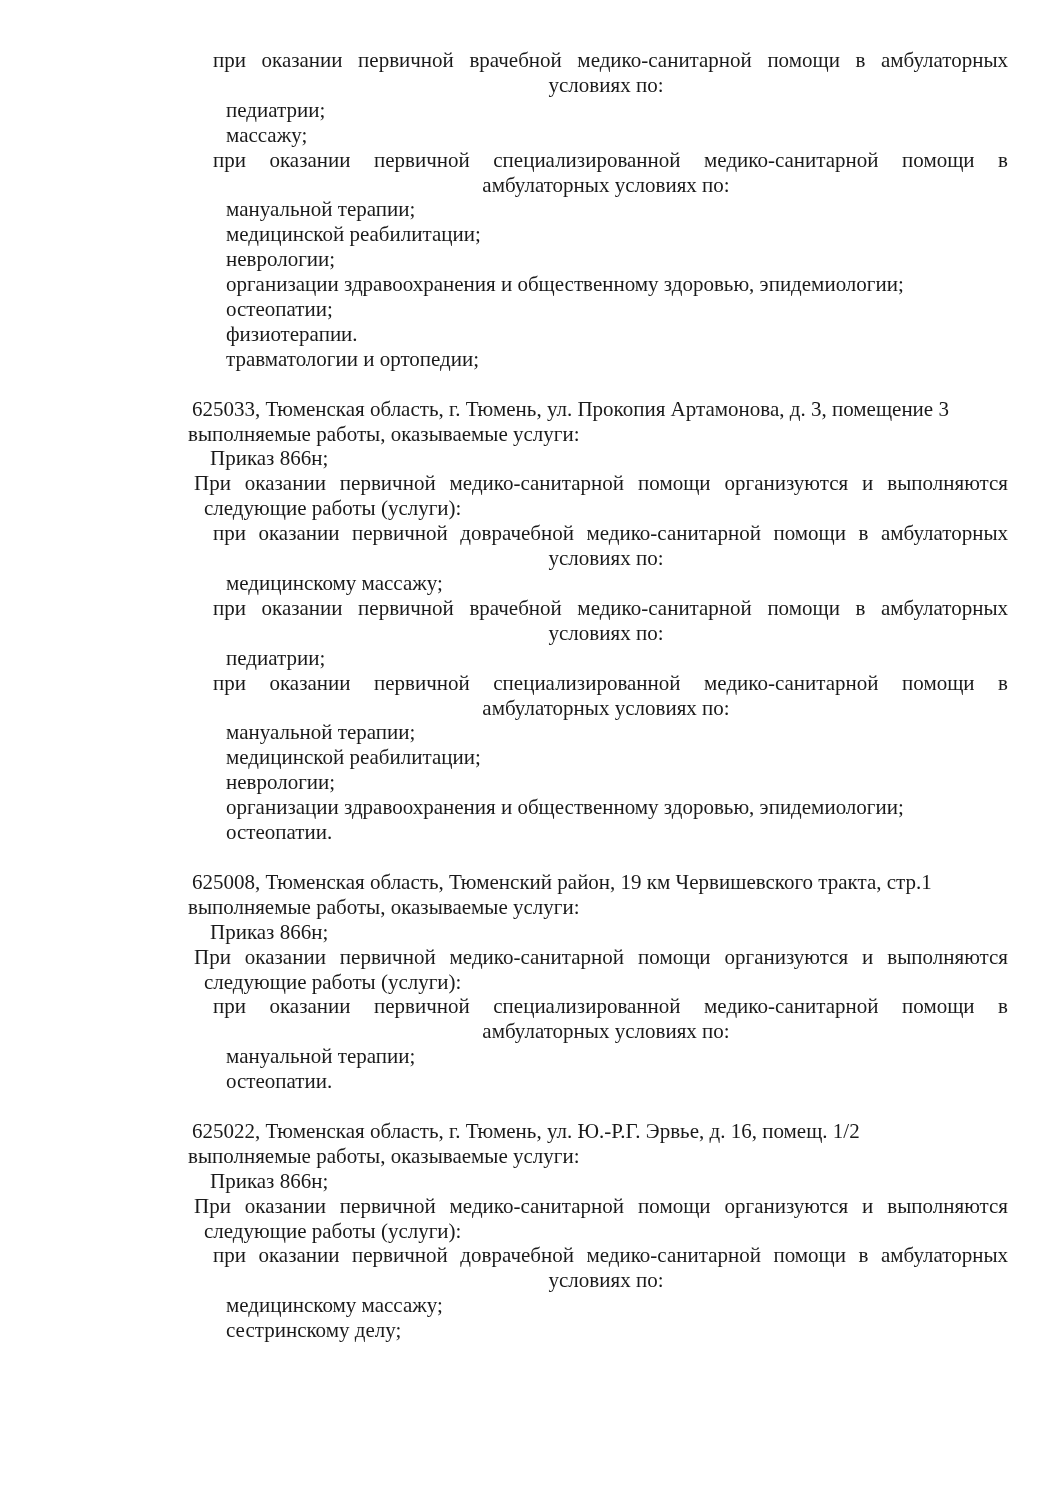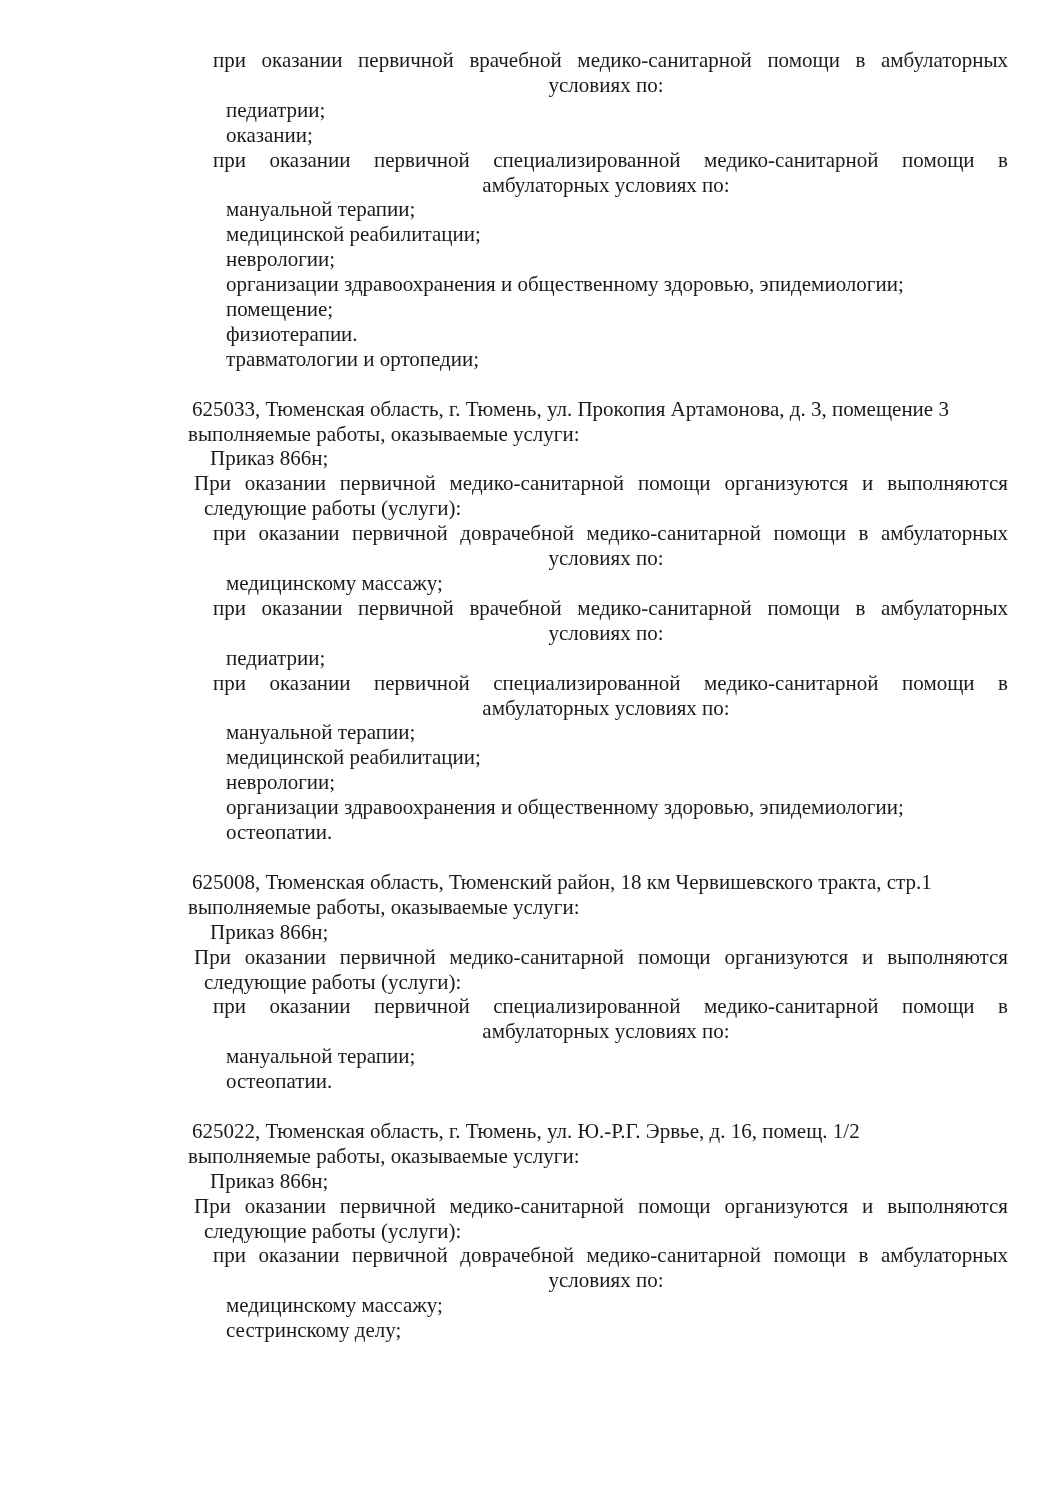--- a/index.html
+++ b/index.html
@@ -44,28 +44,28 @@
 </style>
 </head>
 <body>
 
 <div class="page">
   <div>
       <div class="section">
         <div class="line k-subpara just">при оказании первичной врачебной медико-санитарной помощи в амбулаторных</div>
         <div class="line k-subpara-cont">условиях по:</div>
         <div class="line k-item">педиатрии;</div>
-        <div class="line k-item">оказании;</div>
+        <div class="line k-item">массажу;</div>
         <div class="line k-subpara just">при оказании первичной специализированной медико-санитарной помощи в</div>
         <div class="line k-subpara-cont">амбулаторных условиях по:</div>
         <div class="line k-item">мануальной терапии;</div>
         <div class="line k-item">медицинской реабилитации;</div>
         <div class="line k-item">неврологии;</div>
         <div class="line k-item">организации здравоохранения и общественному здоровью, эпидемиологии;</div>
-        <div class="line k-item">помещение;</div>
+        <div class="line k-item">остеопатии;</div>
         <div class="line k-item">физиотерапии.</div>
         <div class="line k-item">травматологии и ортопедии;</div>
       </div>
       <div class="section">
         <div class="line k-address">625033, Тюменская область, г. Тюмень, ул. Прокопия Артамонова, д. 3, помещение 3</div>
         <div class="line k-label">выполняемые работы, оказываемые услуги:</div>
         <div class="line k-order">Приказ 866н;</div>
         <div class="line k-para just">При оказании первичной медико-санитарной помощи организуются и выполняются</div>
         <div class="line k-para-cont">следующие работы (услуги):</div>
         <div class="line k-subpara just">при оказании первичной доврачебной медико-санитарной помощи в амбулаторных</div>
@@ -76,21 +76,21 @@
         <div class="line k-item">педиатрии;</div>
         <div class="line k-subpara just">при оказании первичной специализированной медико-санитарной помощи в</div>
         <div class="line k-subpara-cont">амбулаторных условиях по:</div>
         <div class="line k-item">мануальной терапии;</div>
         <div class="line k-item">медицинской реабилитации;</div>
         <div class="line k-item">неврологии;</div>
         <div class="line k-item">организации здравоохранения и общественному здоровью, эпидемиологии;</div>
         <div class="line k-item">остеопатии.</div>
       </div>
       <div class="section">
-        <div class="line k-address">625008, Тюменская область, Тюменский район, 18 км Червишевского тракта, стр.1</div>
+        <div class="line k-address">625008, Тюменская область, Тюменский район, 19 км Червишевского тракта, стр.1</div>
         <div class="line k-label">выполняемые работы, оказываемые услуги:</div>
         <div class="line k-order">Приказ 866н;</div>
         <div class="line k-para just">При оказании первичной медико-санитарной помощи организуются и выполняются</div>
         <div class="line k-para-cont">следующие работы (услуги):</div>
         <div class="line k-subpara just">при оказании первичной специализированной медико-санитарной помощи в</div>
         <div class="line k-subpara-cont">амбулаторных условиях по:</div>
         <div class="line k-item">мануальной терапии;</div>
         <div class="line k-item">остеопатии.</div>
       </div>
       <div class="section">

